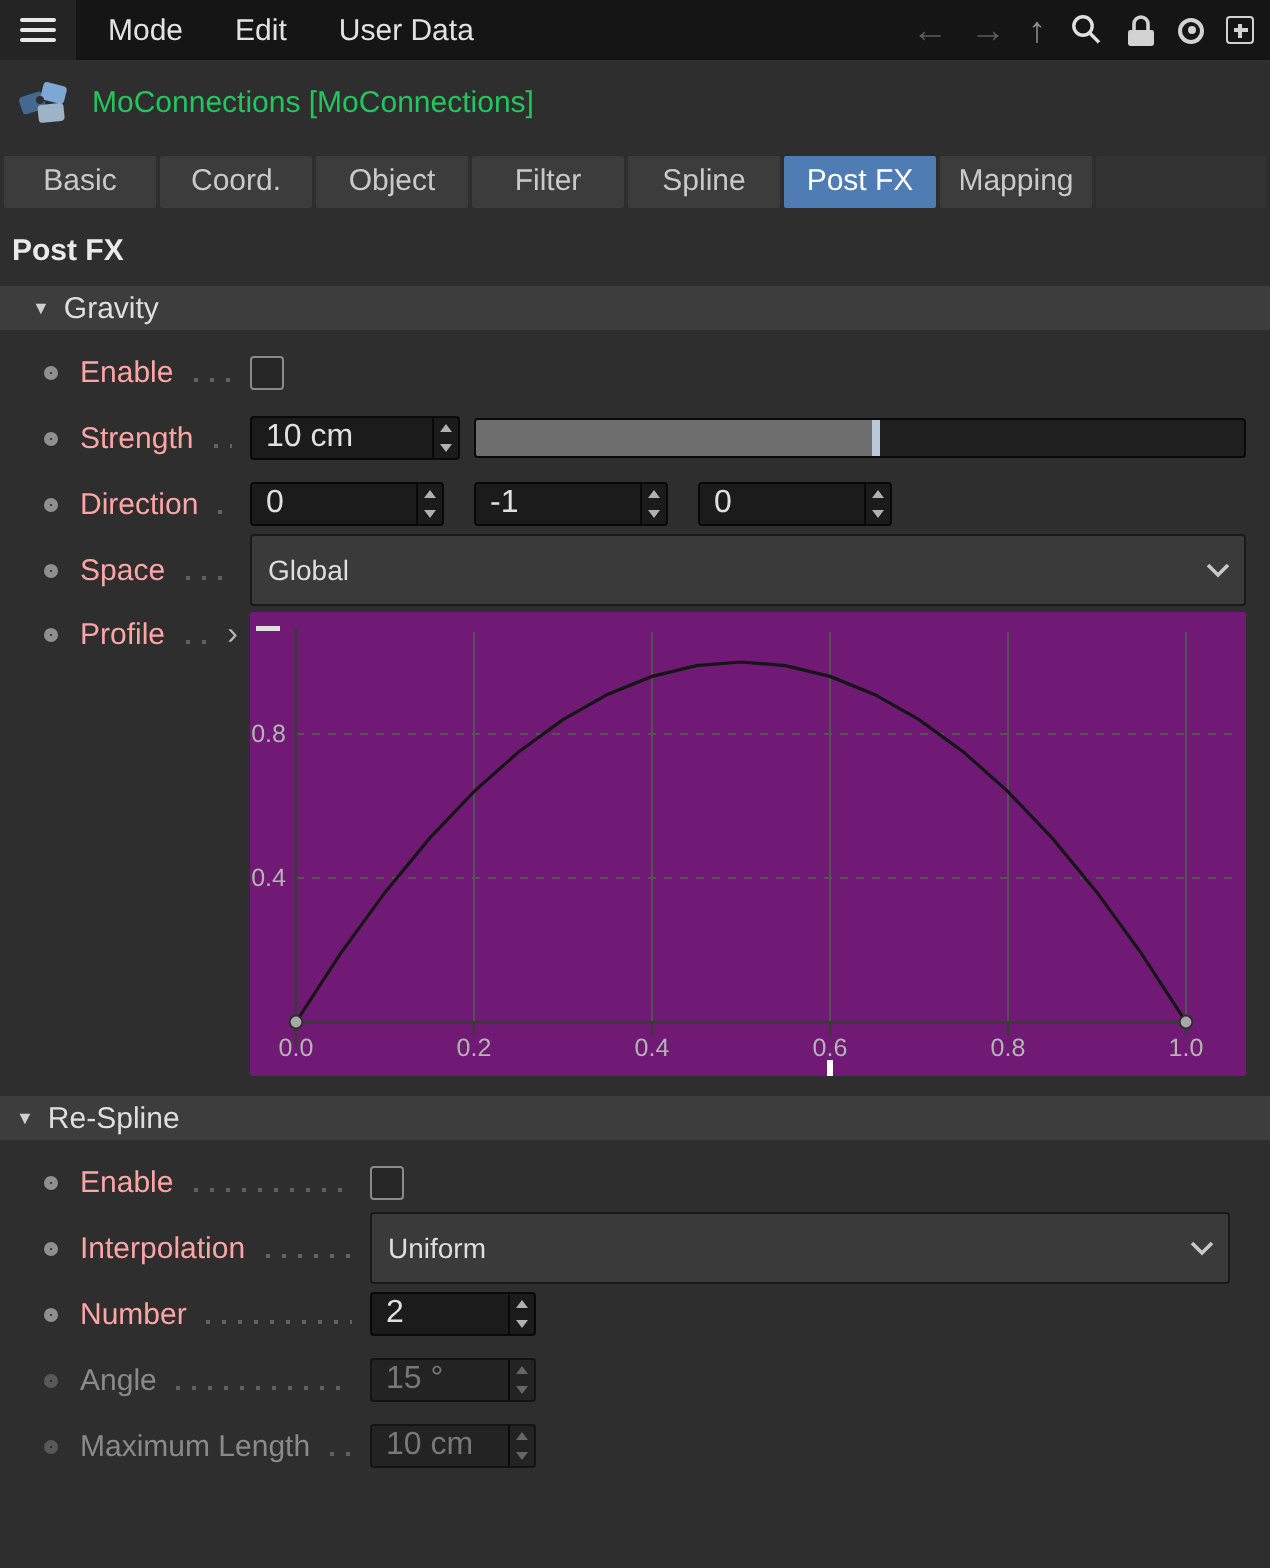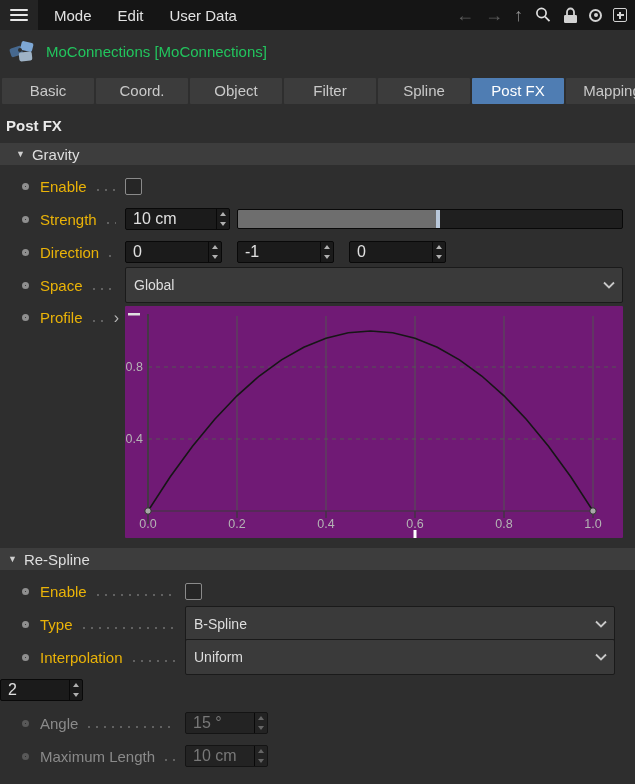--- a/index.html
+++ b/index.html
@@ -29,21 +29,21 @@
   .addbox-ico::before, .addbox-ico::after { content:""; position:absolute; background:#d2d2d2; }
   .addbox-ico::before { left:2.5px; right:2.5px; top:5px; height:1.5px; }
   .addbox-ico::after  { top:2.5px; bottom:2.5px; left:5px; width:1.5px; }
 
   
   .titlebar { height:42px; display:flex; align-items:center; gap:10px; padding-left:8px; background:#2e2e2e; }
   .titlebar .title { color:#22c55e; }
 
   
   .tabs { display:flex; gap:2px; padding:6px 2px 0 2px; }
-  .tab { width:92px; height:26px; line-height:26px; text-align:center; background:#3c3c3c;
+  .tab { width:76px; height:26px; line-height:26px; text-align:center; background:#3c3c3c;
          color:#c9c9c9; border-radius:1px; cursor:pointer; flex:none; }
   .tab.active { background:#4f7db3; color:#ffffff; }
   .tab-filler { flex:1; height:26px; background:#333333; border-radius:1px; }
 
   
   .section-title { font-weight:bold; color:#eaeaea; padding:13px 0 9px 6px; }
 
   .group-header { height:22px; background:#3d3d3d; display:flex; align-items:center; gap:7px;
                   padding-left:16px; color:#dedede; cursor:pointer; }
   .group-header.flush { padding-left:8px; }
@@ -51,21 +51,21 @@
 
   
   .rows { padding-top:9px; }
   .row { display:flex; align-items:center; height:24px; margin:0 12px 9px 0; }
   .g2 .row { margin-right:20px; }
   .label-col { display:flex; align-items:center; flex:none; width:125px; }
   .g2 .label-col { width:185px; }
   .key { width:7px; height:7px; border:3px solid #8f8f8f; border-radius:50%; background:#202020;
          margin-left:22px; flex:none; cursor:pointer; }
   .key.dis { border-color:#585858; }
-  .lbl { margin-left:11px; color:#eab308; white-space:nowrap; }
+  .lbl { margin-left:11px; color:#fca5a5; white-space:nowrap; }
   .lbl.dis { color:#8a8a8a; }
   .leader { flex:1; height:2px; margin:7px 9px 0 10px;
             background-image:repeating-linear-gradient(90deg,#616161 0 2px,transparent 2px 8px); }
   .chev { color:#b5b5b5; font-size:16px; margin-right:6px; line-height:1; cursor:pointer; }
 
   .checkbox { width:17px; height:17px; background:#262626; border:1px solid #8a8a8a; border-radius:2px; cursor:pointer; flex:none; }
 
   .num-input { display:flex; height:22px; background:#1b1b1b; border:1px solid #090909; border-radius:2px; flex:none; }
   .num-input input { background:transparent; border:none; outline:none; color:#e0e0e0; font-size:16px;
                      padding:0 3px 0 7px; width:100%; font-family:inherit; }
@@ -307,53 +307,43 @@
 
   <div class="row">
     <div class="label-col">
       <span class="key"></span>
       <span class="lbl">Enable</span>
       <span class="leader"></span>
     </div>
     <div class="checkbox"></div>
   </div>
 
-  <div class="row">
-    <div class="label-col">
-      <span class="key"></span>
-      <span class="lbl">Type</span>
-      <span class="leader"></span>
-    </div>
-    <div class="dropdown">
-      <span class="dd-val">B-Spline</span>
-      <span class="dd-chev">
-        <svg width="12" height="8" viewBox="0 0 12 8">
-            <polyline points="1,1.5 6,6.5 11,1.5" fill="none" stroke="#c8c8c8" stroke-width="1.8"></polyline>
-          </svg>
-      </span>
-    </div>
-  </div>
 
   <div class="row">
     <div class="label-col">
       <span class="key"></span>
       <span class="lbl">Interpolation</span>
       <span class="leader"></span>
     </div>
     <div class="dropdown">
       <span class="dd-val">Uniform</span>
       <span class="dd-chev">
         <svg width="12" height="8" viewBox="0 0 12 8">
             <polyline points="1,1.5 6,6.5 11,1.5" fill="none" stroke="#c8c8c8" stroke-width="1.8"></polyline>
           </svg>
       </span>
     </div>
   </div>
 
   <div class="row">
+    <div class="label-col">
+      <span class="key"></span>
+      <span class="lbl">Number</span>
+      <span class="leader"></span>
+    </div>
     <div class="num-input w83">
       <input value="2" style="">
       <div class="spin">
           <div>
             <span class="arr-up"></span>
           </div>
       <div>
             <span class="arr-dn"></span>
           </div>
         </div>

